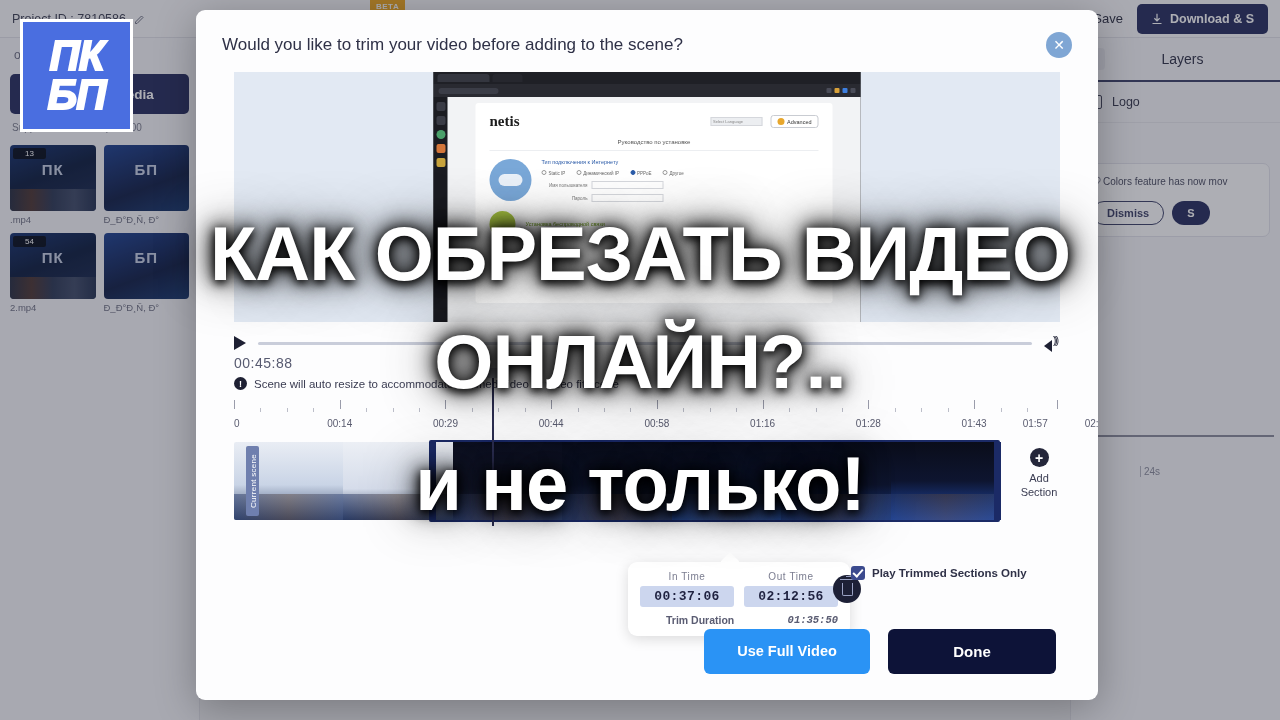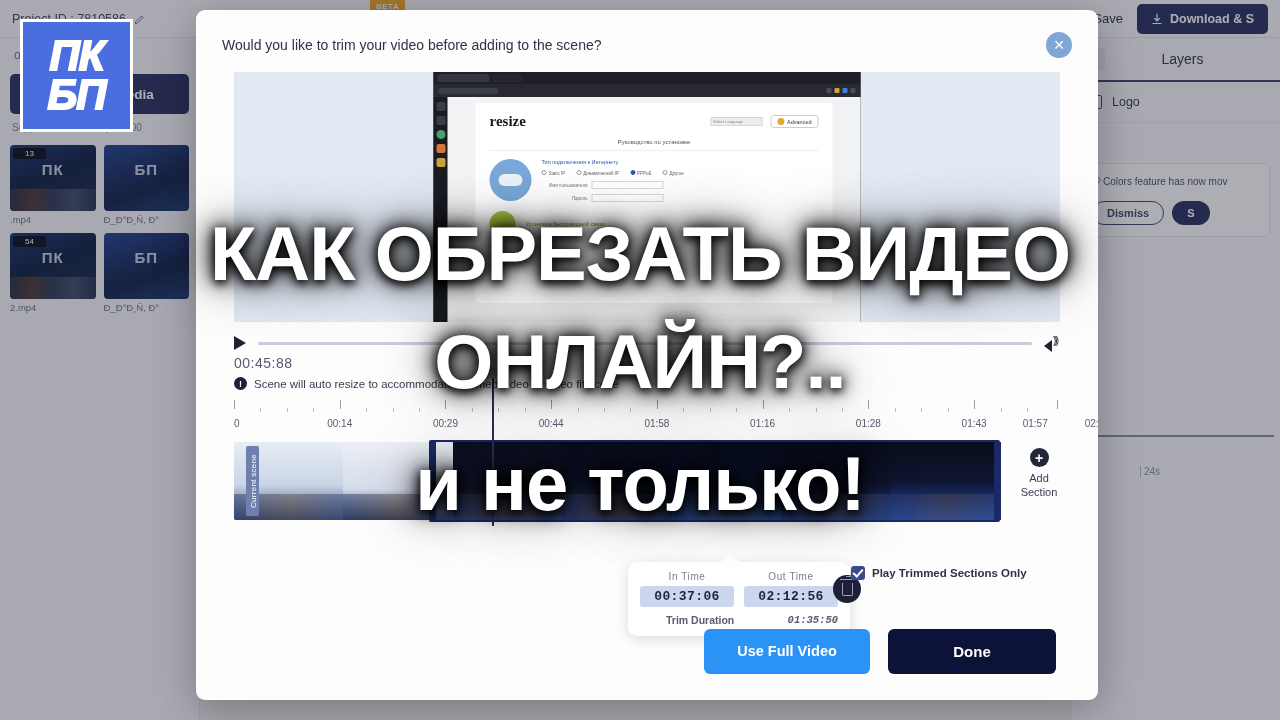--- a/index.html
+++ b/index.html
@@ -140,21 +140,21 @@
 
   
   .modal {
     position: absolute; left: 196px; top: 10px; width: 902px; height: 690px;
     background: #fdfdfe; border-radius: 9px; box-shadow: 0 8px 40px rgba(0,0,0,.28);
     overflow: hidden;
   }
   .modal-head {
     display: flex; align-items: center; padding: 22px 26px 14px;
   }
-  .modal-title { font-size: 14px; color: #2f3147; font-weight: 400; }
+  .modal-title { font-size: 17px; color: #2f3147; font-weight: 400; }
   .close-btn {
     margin-left: auto; width: 26px; height: 26px; border-radius: 50%;
     background: #7fa6d4; color: #fff; display: flex; align-items: center;
     justify-content: center; font-size: 14px; line-height: 1;
   }
 
   
   .preview-wrap {
     margin: 0 38px; height: 250px; background: #e2e9f3; position: relative; overflow: hidden;
   }
@@ -504,21 +504,21 @@
         <div class="vb-side">
           <div class="vb-sq"></div>
           <div class="vb-sq"></div>
           <div class="vb-sq g"></div>
           <div class="vb-sq o"></div>
           <div class="vb-sq y"></div>
         </div>
         <div class="vb-page">
           <div class="netis-card">
             <div class="netis-top">
-              <div class="netis-logo">resize</div>
+              <div class="netis-logo">netis</div>
               <div class="sel-lang">Select Language</div>
               <div class="adv-btn">
                 <span class="adv-gear"></span>
                 <span>Advanced</span>
               </div>
             </div>
             <div class="netis-sub">Руководство по установке</div>
             <div class="netis-body">
               <div class="cloud-circ"></div>
               <div class="netis-form">
@@ -591,21 +591,21 @@
         <i class="tickS" style="left:86.4%"></i>
           <i class="tickM" style="left:89.6%"></i>
           <i class="tickS" style="left:92.8%"></i>
         <i class="tickS" style="left:96%"></i>
           <i class="tickM" style="left:99.6%"></i>
       </div>
       <span class="tick-lab first" style="left:0%">0</span>
       <span class="tick-lab" style="left:12.8%">00:14</span>
       <span class="tick-lab" style="left:25.6%">00:29</span>
       <span class="tick-lab" style="left:38.4%">00:44</span>
-      <span class="tick-lab" style="left:51.2%">01:58</span>
+      <span class="tick-lab" style="left:51.2%">00:58</span>
       <span class="tick-lab" style="left:64%">01:16</span>
       <span class="tick-lab" style="left:76.8%">01:28</span>
       <span class="tick-lab" style="left:89.6%">01:43</span>
       <span class="tick-lab" style="left:97%">01:57</span>
       <span class="tick-lab" style="left:104.5%">02:12</span>
     </div>
 
     <div class="strip-wrap">
       <div class="film">
         <div class="fcell fc1"></div>

